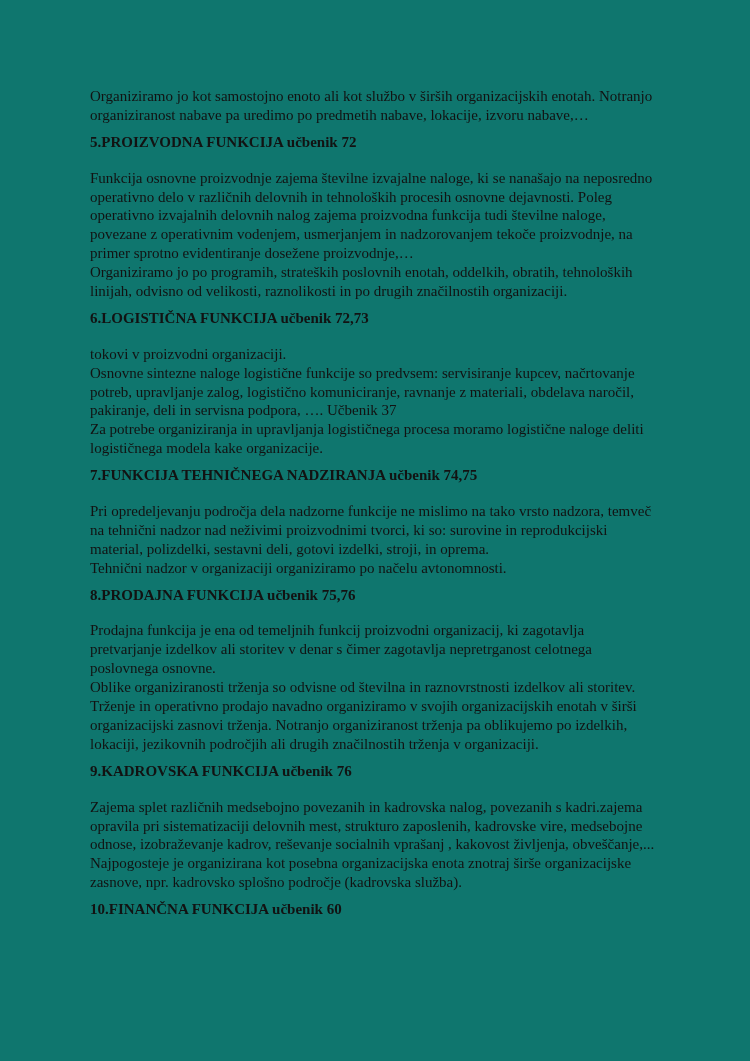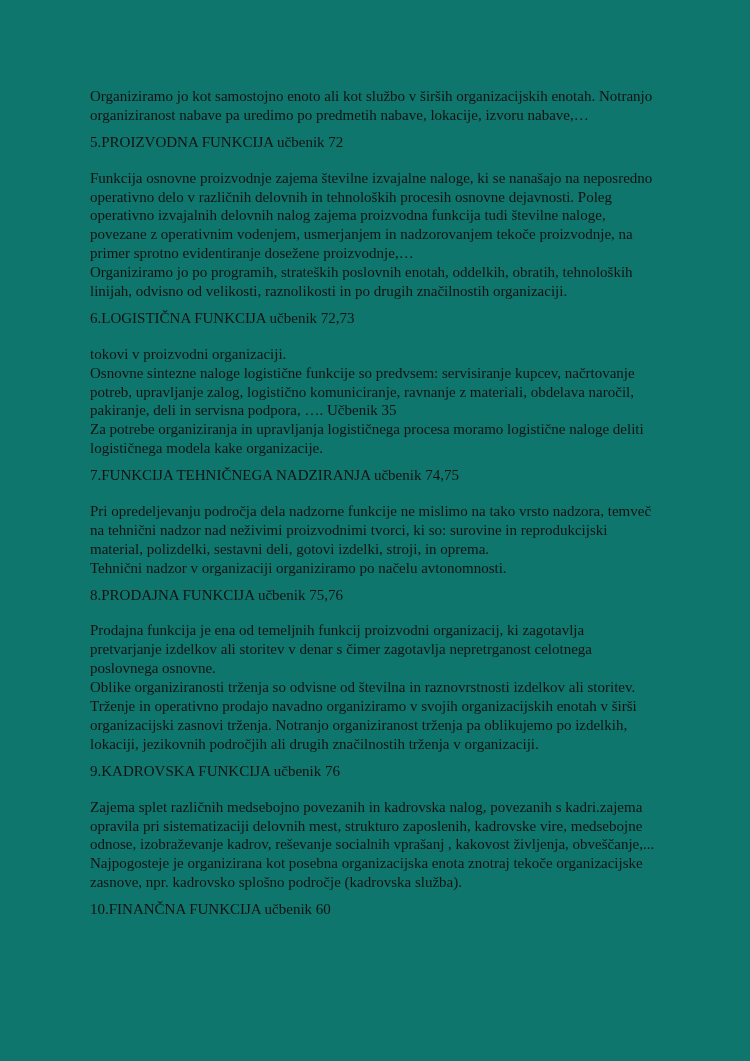--- a/index.html
+++ b/index.html
@@ -25,57 +25,57 @@
   }
   .text-line {
     white-space: pre;
     height: 18.9px;
     font-weight: 400;
   }
   .section-heading {
     white-space: pre;
     height: 18.9px;
     margin: 8px 0 17px 0;
-    font-weight: 400;
+    font-weight: 700;
   }
 </style>
 </head>
 <body>
 
 <div class="page" style="color: rgb(18, 18, 18); background: #0f766e;">
     <div class="text-line">Organiziramo jo kot samostojno enoto ali kot službo v širših organizacijskih enotah. Notranjo</div>
     <div class="text-line">organiziranost nabave pa uredimo po predmetih nabave, lokacije, izvoru nabave,…</div>
     <div class="section-heading">5.PROIZVODNA FUNKCIJA učbenik 72</div>
     <div class="text-line">Funkcija osnovne proizvodnje zajema številne izvajalne naloge, ki se nanašajo na neposredno</div>
     <div class="text-line">operativno delo v različnih delovnih in tehnoloških procesih osnovne dejavnosti. Poleg</div>
     <div class="text-line">operativno izvajalnih delovnih nalog zajema proizvodna funkcija tudi številne naloge,</div>
     <div class="text-line">povezane z operativnim vodenjem, usmerjanjem in nadzorovanjem tekoče proizvodnje, na</div>
     <div class="text-line">primer sprotno evidentiranje dosežene proizvodnje,…</div>
     <div class="text-line">Organiziramo jo po programih, strateških poslovnih enotah, oddelkih, obratih, tehnoloških</div>
     <div class="text-line">linijah, odvisno od velikosti, raznolikosti in po drugih značilnostih organizaciji.</div>
     <div class="section-heading">6.LOGISTIČNA FUNKCIJA učbenik 72,73</div>
     <div class="text-line">tokovi v proizvodni organizaciji.</div>
     <div class="text-line">Osnovne sintezne naloge logistične funkcije so predvsem: servisiranje kupcev, načrtovanje</div>
     <div class="text-line">potreb, upravljanje zalog, logistično komuniciranje, ravnanje z materiali, obdelava naročil,</div>
-    <div class="text-line">pakiranje, deli in servisna podpora, …. Učbenik 35</div>
+    <div class="text-line">pakiranje, deli in servisna podpora, …. Učbenik 37</div>
     <div class="text-line">Za potrebe organiziranja in upravljanja logističnega procesa moramo logistične naloge deliti</div>
     <div class="text-line">logističnega modela kake organizacije.</div>
     <div class="section-heading">7.FUNKCIJA TEHNIČNEGA NADZIRANJA učbenik 74,75</div>
     <div class="text-line">Pri opredeljevanju področja dela nadzorne funkcije ne mislimo na tako vrsto nadzora, temveč</div>
     <div class="text-line">na tehnični nadzor nad neživimi proizvodnimi tvorci, ki so: surovine in reprodukcijski</div>
     <div class="text-line">material, polizdelki, sestavni deli, gotovi izdelki, stroji, in oprema.</div>
     <div class="text-line">Tehnični nadzor v organizaciji organiziramo po načelu avtonomnosti.</div>
     <div class="section-heading">8.PRODAJNA FUNKCIJA učbenik 75,76</div>
     <div class="text-line">Prodajna funkcija je ena od temeljnih funkcij proizvodni organizacij, ki zagotavlja</div>
     <div class="text-line">pretvarjanje izdelkov ali storitev v denar s čimer zagotavlja nepretrganost celotnega</div>
     <div class="text-line">poslovnega osnovne.</div>
     <div class="text-line">Oblike organiziranosti trženja so odvisne od številna in raznovrstnosti izdelkov ali storitev.</div>
     <div class="text-line">Trženje in operativno prodajo navadno organiziramo v svojih organizacijskih enotah v širši</div>
     <div class="text-line">organizacijski zasnovi trženja. Notranjo organiziranost trženja pa oblikujemo po izdelkih,</div>
     <div class="text-line">lokaciji, jezikovnih področjih ali drugih značilnostih trženja v organizaciji.</div>
     <div class="section-heading">9.KADROVSKA FUNKCIJA učbenik 76</div>
     <div class="text-line">Zajema splet različnih medsebojno povezanih in kadrovska nalog, povezanih s kadri.zajema</div>
     <div class="text-line">opravila pri sistematizaciji delovnih mest, strukturo zaposlenih, kadrovske vire, medsebojne</div>
     <div class="text-line">odnose, izobraževanje kadrov, reševanje socialnih vprašanj , kakovost življenja, obveščanje,...</div>
-    <div class="text-line">Najpogosteje je organizirana kot posebna organizacijska enota znotraj tekoče organizacijske</div>
+    <div class="text-line">Najpogosteje je organizirana kot posebna organizacijska enota znotraj širše organizacijske</div>
     <div class="text-line">zasnove, npr. kadrovsko splošno področje (kadrovska služba).</div>
     <div class="section-heading">10.FINANČNA FUNKCIJA učbenik 60</div>
   </div>
 
 </body></html>

